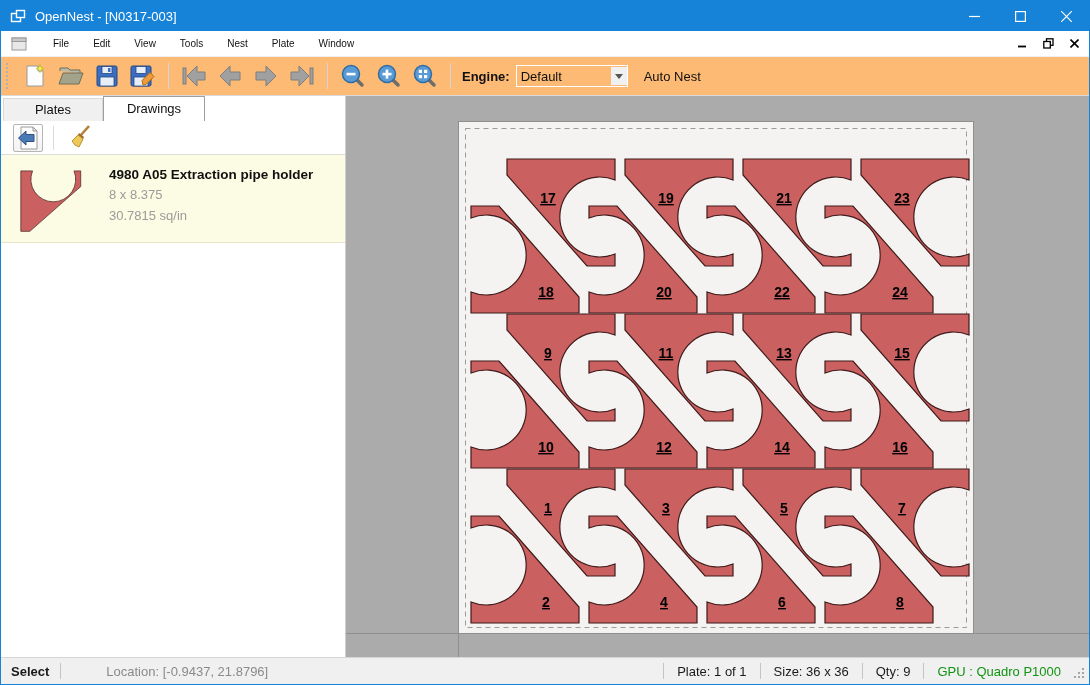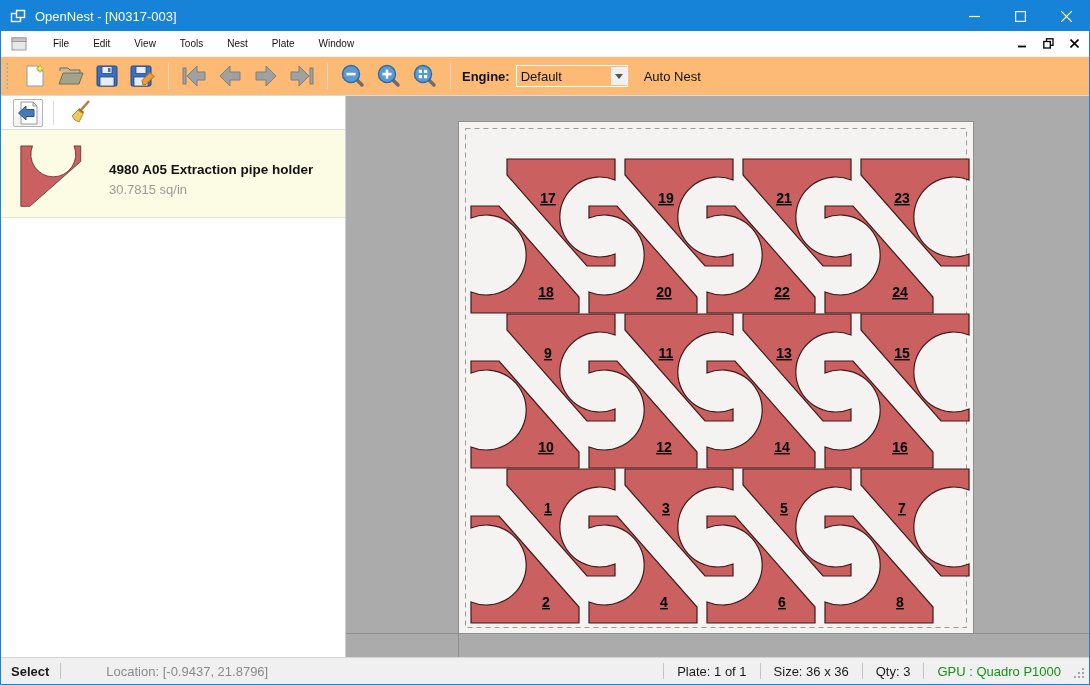--- a/index.html
+++ b/index.html
@@ -40,21 +40,21 @@
   .tabs { height:25px; display:flex; align-items:flex-end; padding-left:2px; }
   .tab { height:23px; width:100px; text-align:center; font-size:13px; color:#111; line-height:22px;
          background:#f0f0f0; border:1px solid #d9d9d9; border-bottom:none; }
   .tab.active { background:#fff; height:25px; line-height:24px; width:102px; border-color:#9f9f9f; position:relative; z-index:2; }
   .panel-toolbar { height:33px; border-bottom:1px solid #dcdcdc; display:flex; align-items:center; margin-top:1px; }
   .ptbtn { width:30px; height:28px; display:flex; align-items:center; justify-content:center; margin-left:12px; }
   .ptbtn.bordered { border:1px solid #b5b5b5; background:linear-gradient(#ffffff,#f2f2f2); border-radius:2px; }
   .psep { width:1px; height:24px; background:#dadada; margin-left:10px; }
   .drawing-item { height:88px; background:#fcfbe3; border-bottom:1px solid #e8e6c8; display:flex; padding:8px 0 0 14px; }
   .thumb { width:80px; height:74px; flex:0 0 80px; }
-  .item-text { margin-left:14px;margin-top:20px; }
+  .item-text { margin-left:14px; }
   .item-title { font-size:13.5px; font-weight:bold; color:#111; margin-top:4px; }
   .item-meta { font-size:13px; color:#9b9b9b; margin-top:4px; line-height:17px; }
 
   
   .canvas { flex:1; background:#ababab; position:relative; overflow:hidden; }
   .plate { position:absolute; left:112px; top:25px; width:516px; height:514px;
            background:#f4f3f1; border:1px solid #8f8f8f; }
   .plate svg { display:block; }
   .hstrip { position:absolute; left:0; right:0; bottom:0; height:24px; background:#ababab;
             border-top:1px solid #8f8f8f; }
@@ -230,20 +230,24 @@
         <svg width="8" height="5" viewBox="0 0 8 5">
             <path d="M0,0 L4,5 L8,0 Z" fill="#555"></path>
           </svg>
       </span>
     </div>
     <span class="autonest">Auto Nest</span>
   </div>
 
   <div class="main">
     <div class="left-panel">
+      <div class="tabs">
+        <div class="tab">Plates</div>
+        <div class="tab active">Drawings</div>
+      </div>
       <div class="panel-toolbar">
         <div class="ptbtn bordered">
           <svg width="22" height="24" viewBox="0 0 22 24">
             <path d="M4,1 H16 L20,5 V23 H4 Z" fill="#fdfdfd" stroke="#9a9a9a"></path>
             <path d="M16,1 L20,5 H16 Z" fill="#e4e4e4" stroke="#9a9a9a"></path>
             <path d="M17,8.5 H9 V5 L1.5,12 L9,19 V15.5 H17 Z" fill="#4a7ab5" stroke="#2e5280"></path>
           </svg>
         </div>
         <span class="psep"></span>
         <div class="ptbtn">
@@ -253,20 +257,21 @@
             <path d="M9,10 L14,14 L10,22 L6,20 L3,16 Z" fill="#ecc95a" stroke="#b89030"></path>
           </svg>
         </div>
       </div>
       <div class="drawing-item">
         <svg class="thumb" width="80" height="74" viewBox="0 0 80 74">
           <use href="#part-shape" transform="translate(38,37) scale(0.56) rotate(-90) translate(-60,-57.5)"></use>
         </svg>
         <div class="item-text">
           <div class="item-title">4980 A05 Extraction pipe holder</div>
+          <div class="item-meta">8 x 8.375</div>
           <div class="item-meta">30.7815 sq/in</div>
         </div>
       </div>
     </div>
 
     <div class="canvas">
       <div class="plate">
         <svg id="plate-svg" width="514" height="512" viewBox="0 0 514 512">
           <rect x="6.5" y="6.5" width="501" height="499" fill="none" stroke="#9b9b9b" stroke-dasharray="5,4"></rect>
           <g id="parts-layer">
@@ -330,21 +335,21 @@
   <div class="statusbar">
     <span class="sb-mode">Select</span>
     <span class="sb-sep"></span>
     <span class="sb-loc">Location: [-0.9437, 21.8796]</span>
     <span class="sb-spacer"></span>
     <span class="sb-sep"></span>
     <span class="sb-pane">Plate: 1 of 1</span>
     <span class="sb-sep"></span>
     <span class="sb-pane">Size: 36 x 36</span>
     <span class="sb-sep"></span>
-    <span class="sb-pane">Qty: 3</span>
+    <span class="sb-pane">Qty: 9</span>
     <span class="sb-sep"></span>
     <span class="sb-pane gpu">GPU : Quadro P1000</span>
     <span class="sb-grip">
       <svg width="12" height="12" viewBox="0 0 12 12">
         <g fill="#a5a5a5">
             <rect x="9" y="1" width="2" height="2"></rect>
             <rect x="9" y="5" width="2" height="2"></rect>
         <rect x="9" y="9" width="2" height="2"></rect>
             <rect x="5" y="5" width="2" height="2"></rect>
         <rect x="5" y="9" width="2" height="2"></rect>

